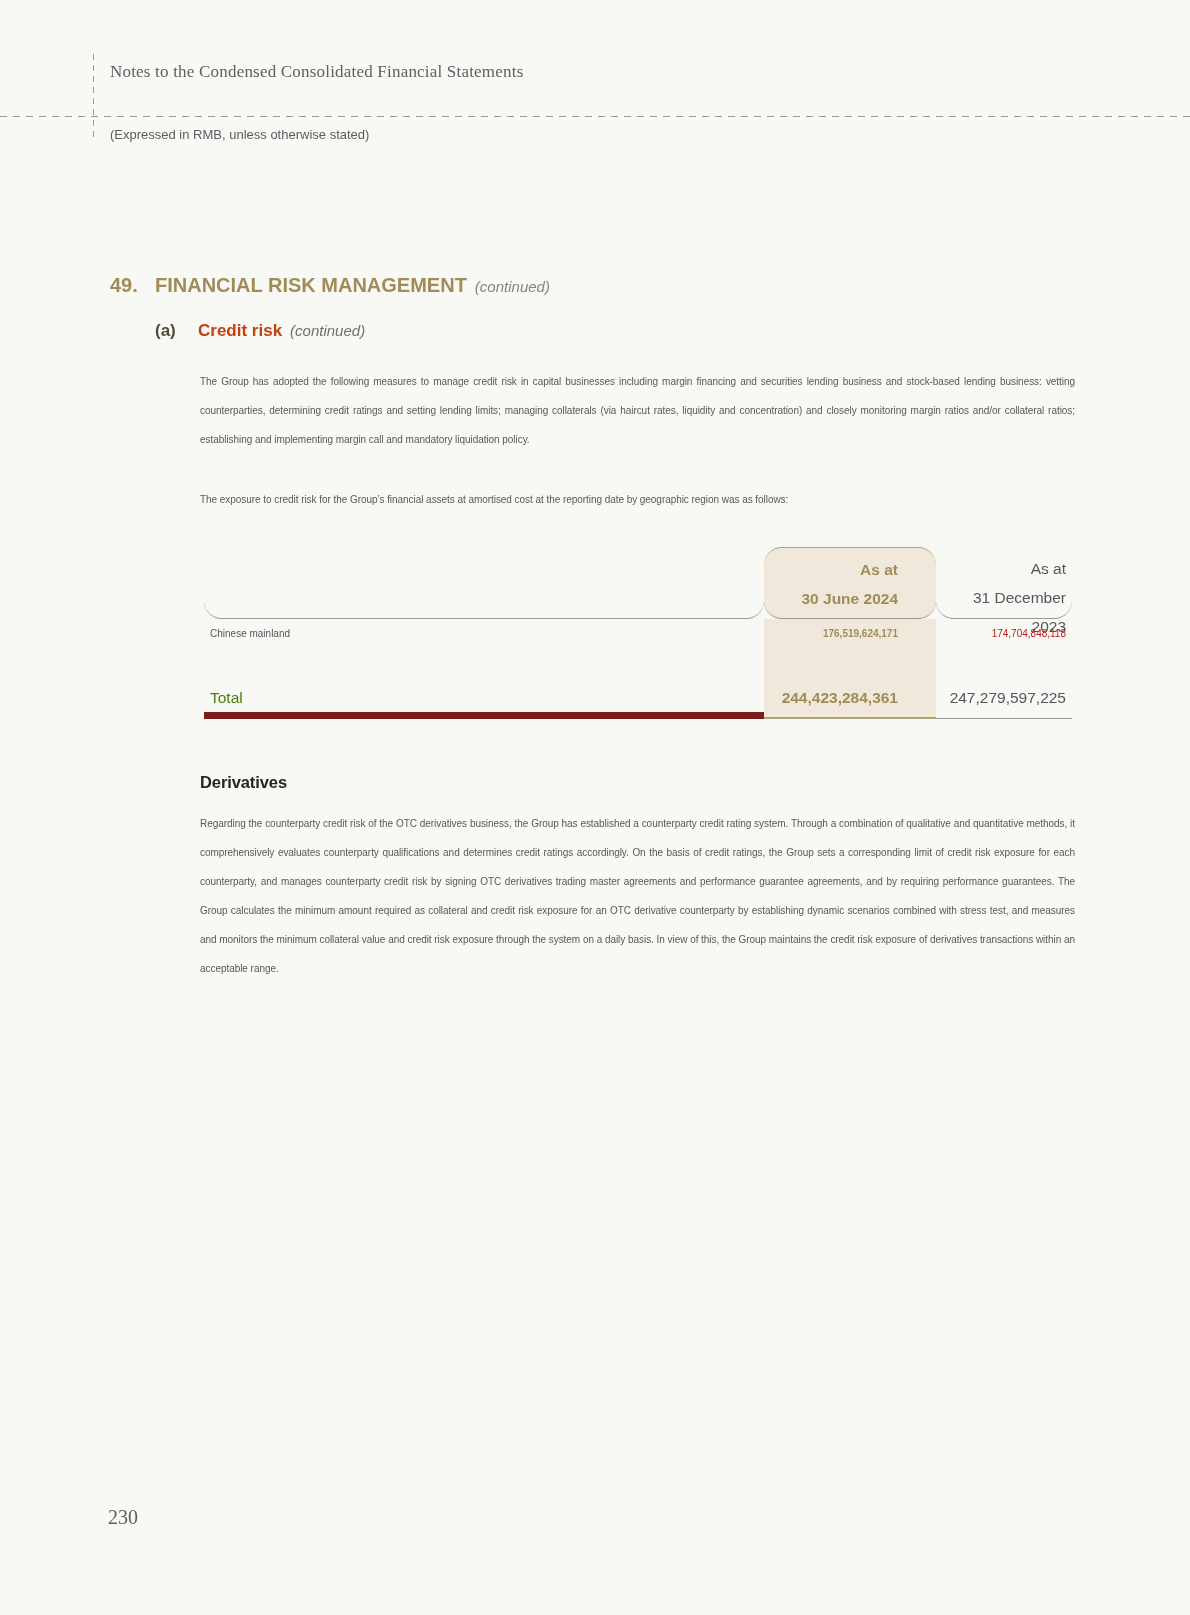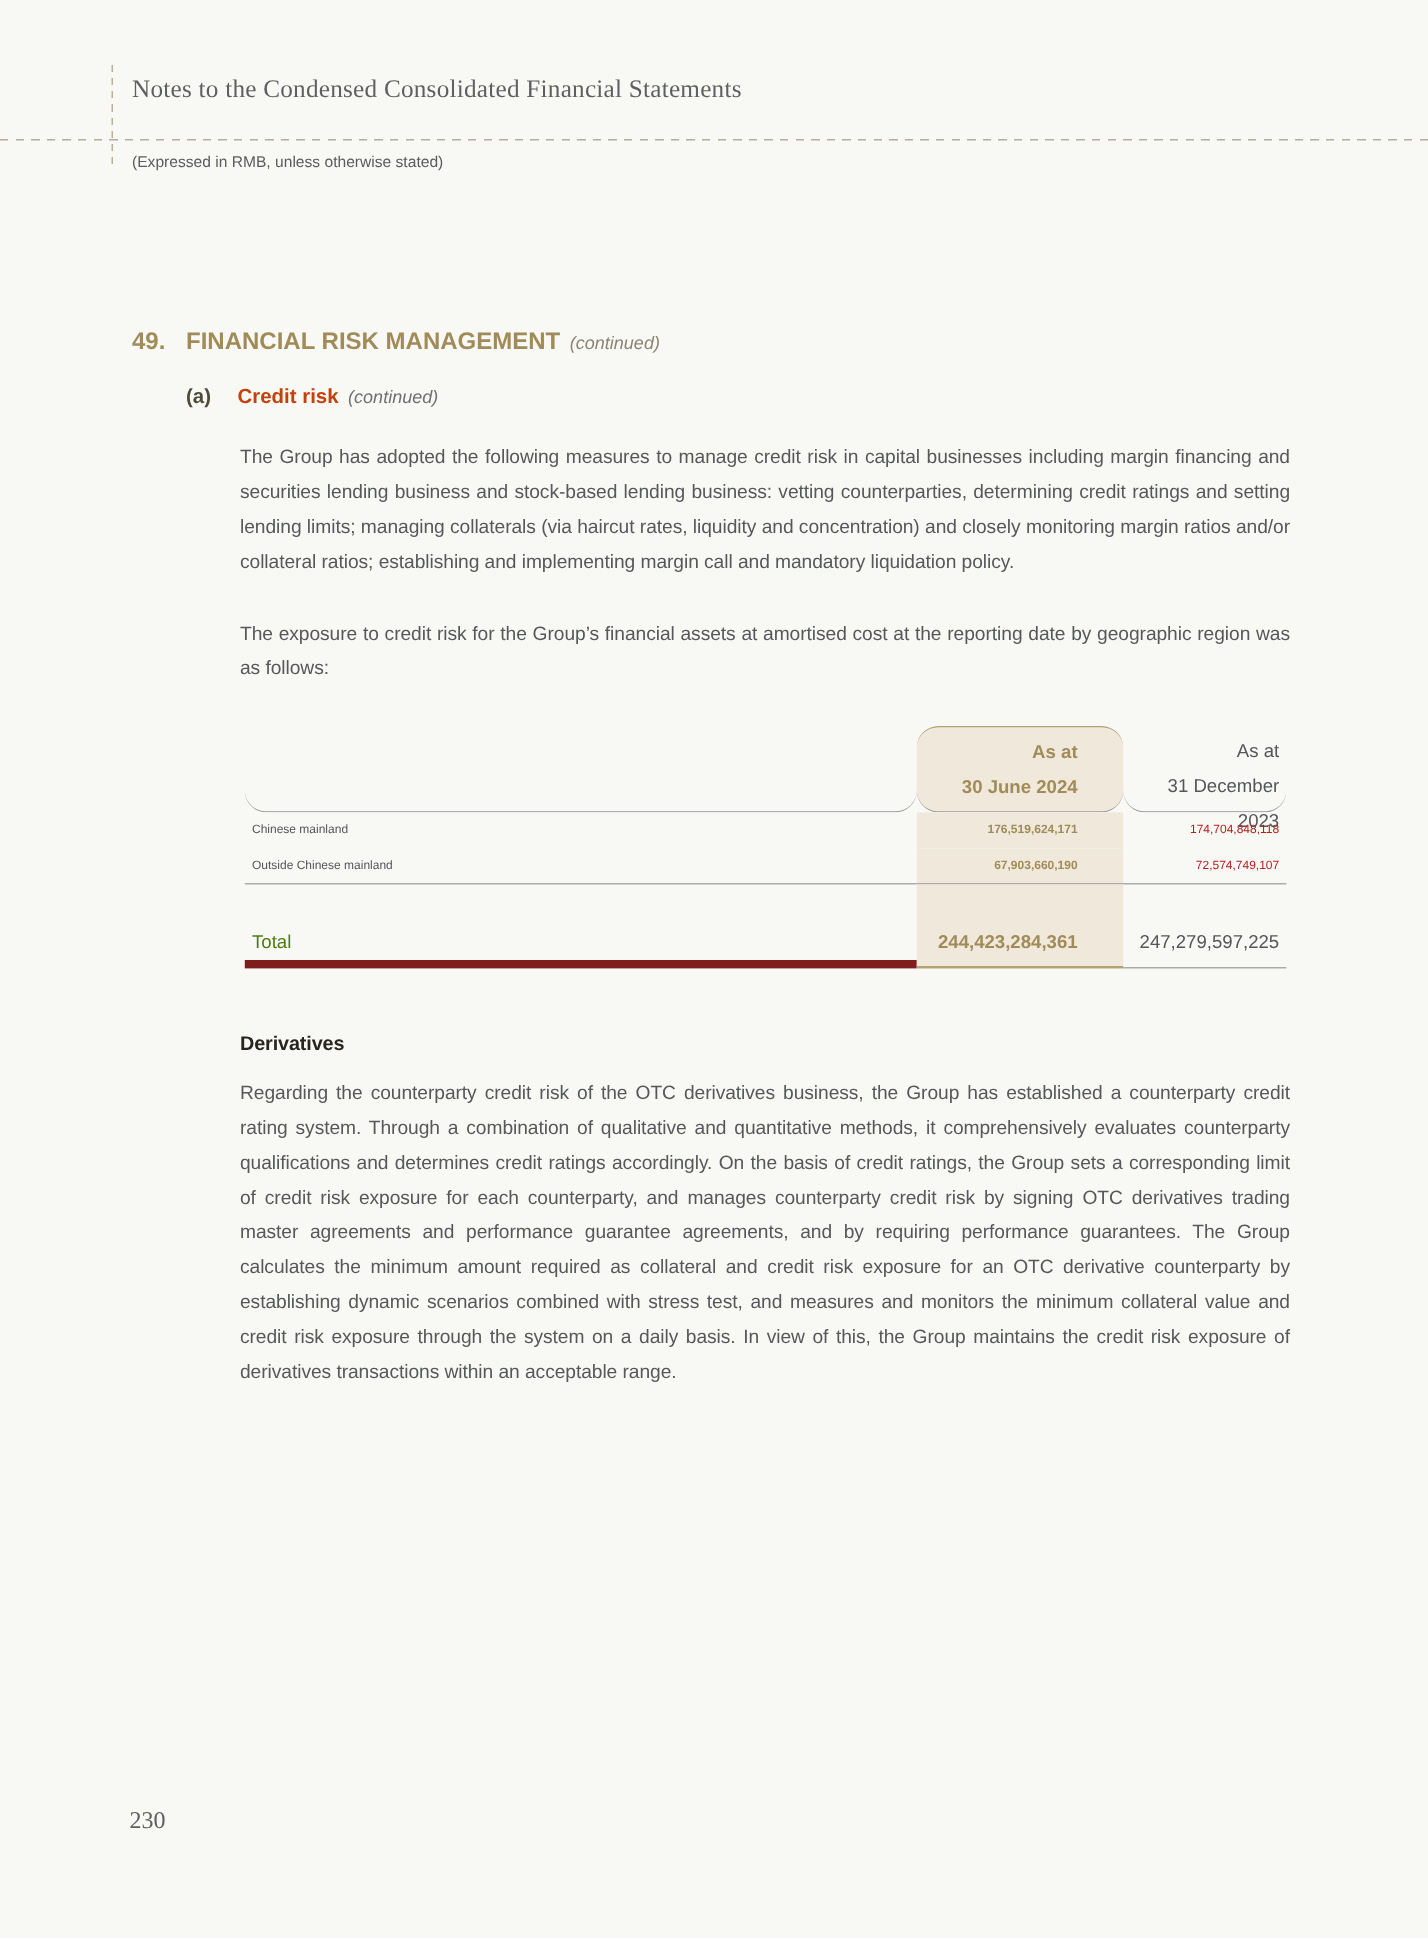--- a/index.html
+++ b/index.html
@@ -21,21 +21,21 @@
     background:repeating-linear-gradient(to bottom,#ab9d7c 0 6px,transparent 6px 11px);
   }
   .h-dash {
     position:absolute; left:0; top:116px;
     width:100%; height:1px;
     background:repeating-linear-gradient(to right,#a59a81 0 7px,transparent 7px 13px);
   }
   .doc-title {
     position:absolute; left:110px; top:62px;
     font-family:"Liberation Serif", serif;
-    font-size:21px; font-weight:400; color:#5e5f61;
+    font-size:17px; font-weight:400; color:#5e5f61;
     letter-spacing:0.2px;
   }
   .doc-note {
     position:absolute; left:110px; top:127px;
     font-size:13px; color:#5b5c5e;
   }
 
   
   .main { position:absolute; left:110px; top:272px; width:965px; }
 
@@ -48,21 +48,21 @@
   .sub-letter { display:inline-block; width:43px; margin-left:45px; font-weight:bold; color:#514a38; }
   .sub-name { font-weight:bold; color:#c2410c; }
   .sub-cont { font-style:italic; color:#6f7072; font-size:15px; margin-left:8px; }
 
   .inner { margin-left:90px; margin-top:26px; width:875px; }
 
   .h3 { font-size:16.5px; font-weight:bold; color:#28241f; letter-spacing:-0.1px; }
 
   .para {
     margin-top:17px;
-    font-size:16px; line-height:29px;
+    font-size:10px; line-height:29px;
     text-align:justify; color:#57585a;
     letter-spacing:-0.05px;
   }
   .para + .para { margin-top:31px; }
   .p2 { margin-top:31px; }
 
   
   .fin-table { margin-top:33px; margin-left:4px; width:868px; }
   .trow { display:grid; grid-template-columns:1fr 172px 136px; }
   .c2024 { background:#f0e9db; text-align:right; padding-right:38px; }
@@ -146,25 +146,20 @@
             <div>31 December 2023</div>
           </div>
         </div>
 
         <div class="trow tbody-row">
           <div class="clabel">Chinese mainland</div>
           <div class="c2024">176,519,624,171</div>
           <div class="c2023">174,704,848,118</div>
         </div>
 
-        <div class="trow tbody-row rule-after">
-          <div class="clabel">Outside Chinese mainland</div>
-          <div class="c2024">67,903,660,190</div>
-          <div class="c2023">72,574,749,107</div>
-        </div>
 
         <div class="trow spacer-row">
           <div class="clabel"></div>
           <div class="c2024"></div>
           <div class="c2023"></div>
         </div>
 
         <div class="trow total-row">
           <div class="clabel">Total</div>
           <div class="c2024">244,423,284,361</div>

